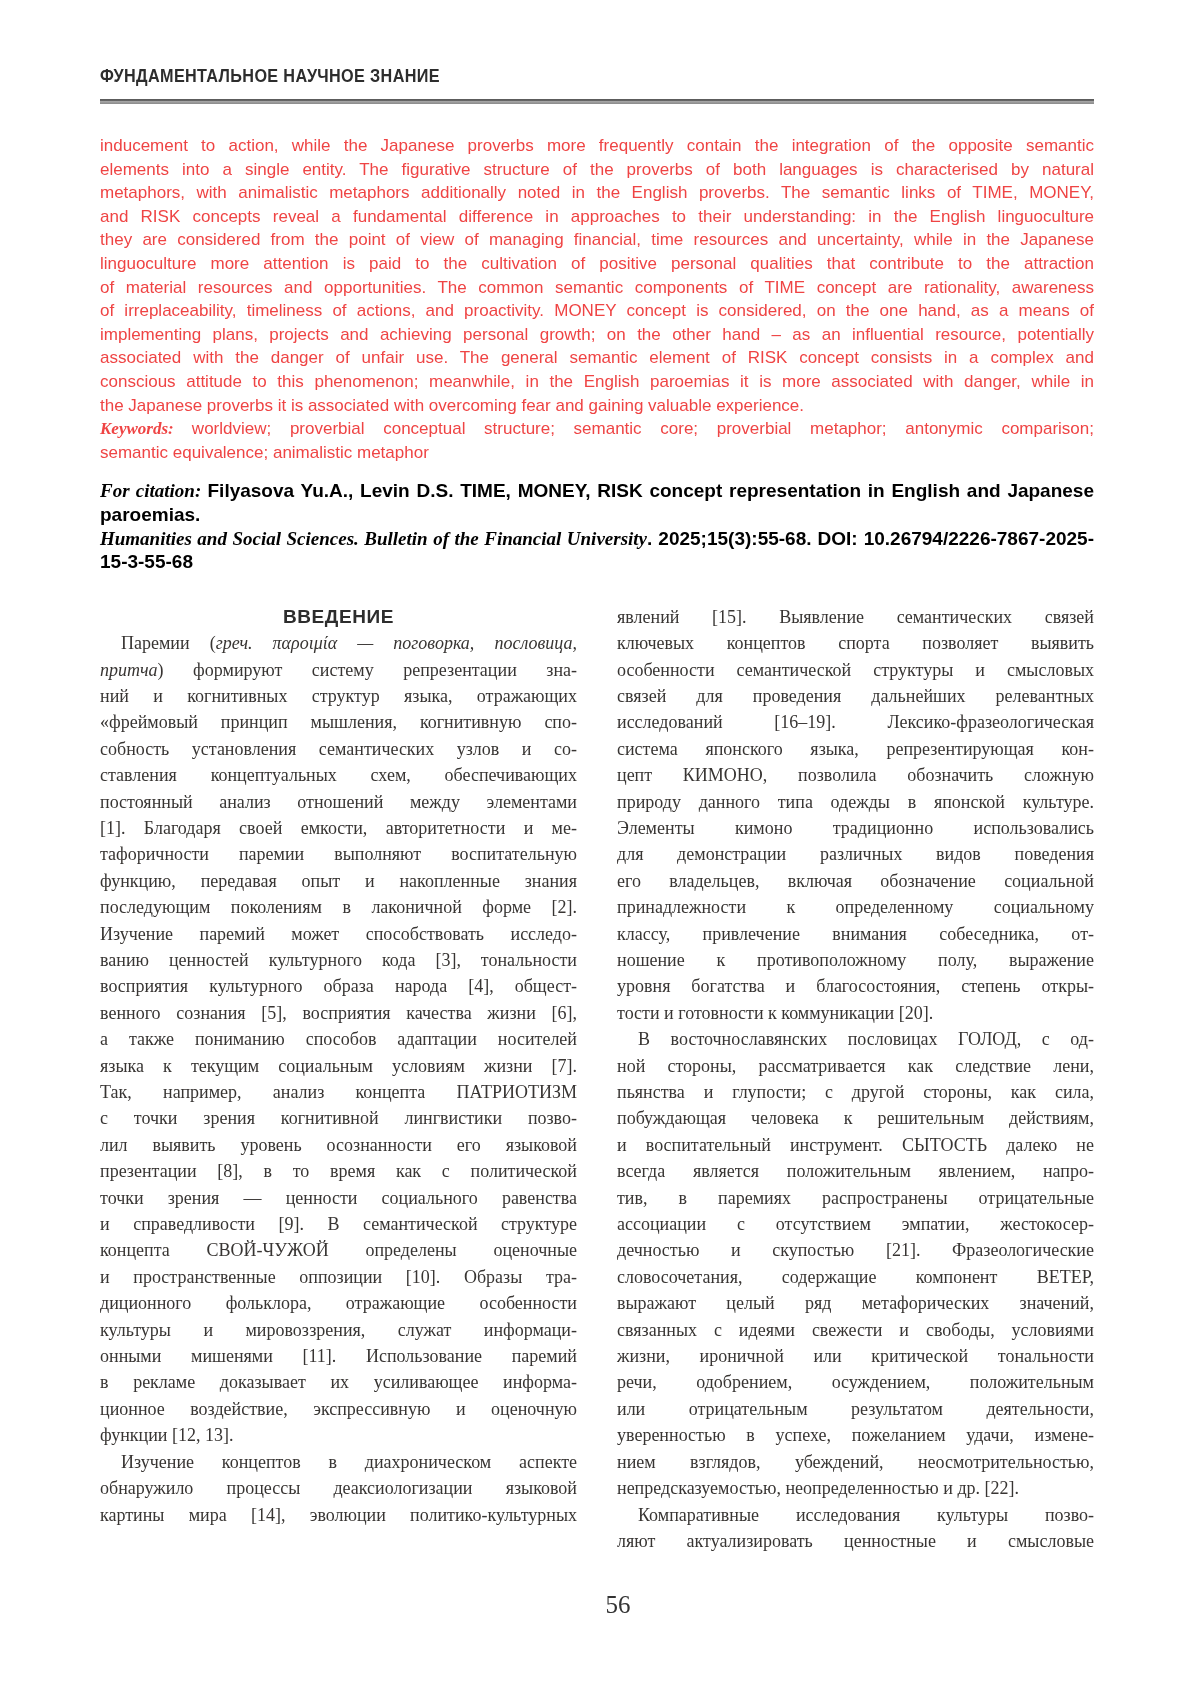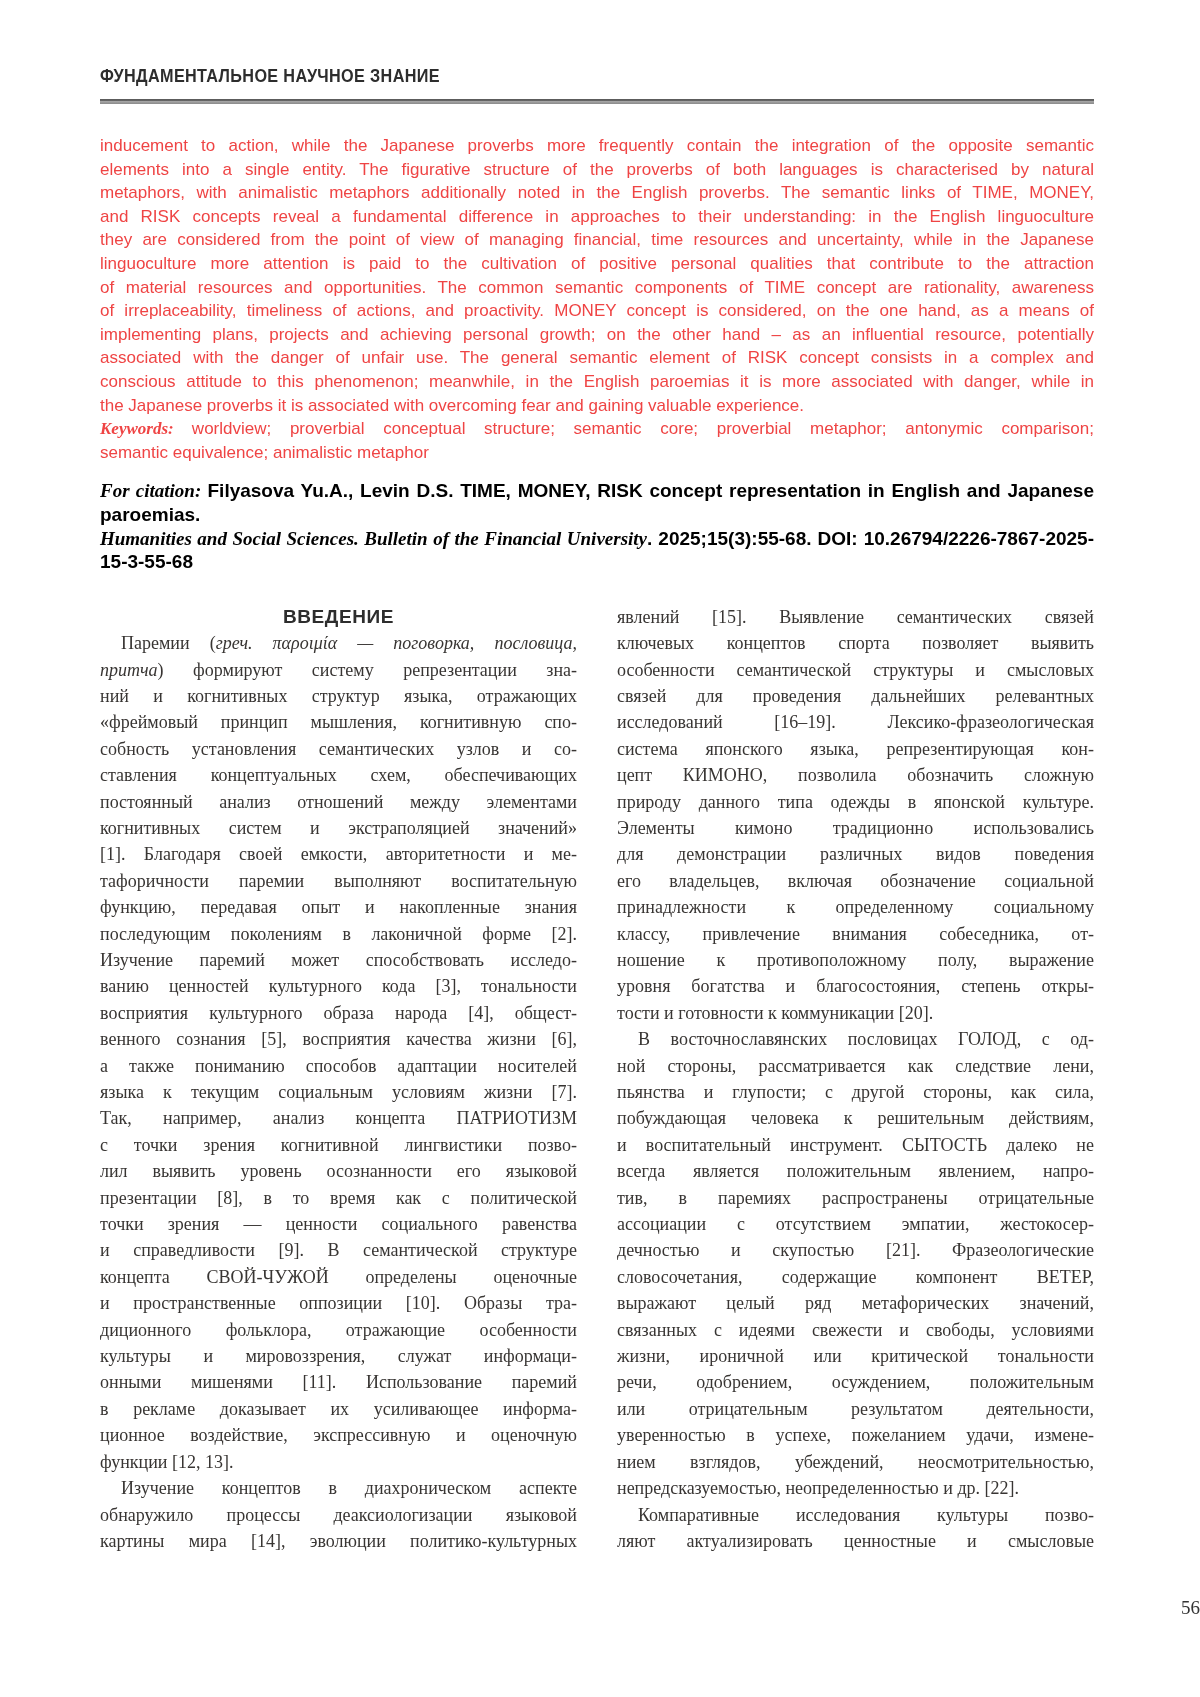--- a/index.html
+++ b/index.html
@@ -23,22 +23,22 @@
     font-family:"Liberation Sans",sans-serif;font-weight:bold;font-size:19px;
     line-height:26.4px;text-align:center;color:#2d2d2d;letter-spacing:.6px;
   }
   .tl{text-align:justify;text-align-last:justify;}
   .tl.end{text-align-last:left;}
   .tl.ind{text-indent:21px;}
   .i{font-style:italic;margin-top:46px;}
   .b{font-weight:bold;}
   .bi{font-weight:bold;font-style:italic;font-family:Liberation Serif, serif;}
   .page-number{
-    position:absolute;left:0;right:0;bottom:78px;text-align:right;
-    font-family:"Liberation Serif","DejaVu Serif",serif;font-size:19px;color:#333333;padding-left:36px;
+    position:absolute;left:0;right:0;bottom:78px;text-align:center;
+    font-family:"Liberation Serif","DejaVu Serif",serif;font-size:25px;color:#333333;padding-left:36px;
   }
 </style>
 </head>
 <body>
 
 <div class="page">
 
   <div class="running-head">ФУНДАМЕНТАЛЬНОЕ НАУЧНОЕ ЗНАНИЕ</div>
 
   <div class="rule"></div>
@@ -70,21 +70,20 @@
     <div class="col">
       <div class="intro-heading">ВВЕДЕНИЕ</div>
       <div>
           <div class="tl ind"><span>Паремии (</span><span class="i">греч. παροιμία — поговорка, пословица,</span></div>
           <div class="tl"><span class="i">притча</span><span>) формируют систему репрезентации зна-</span></div>
           <div class="tl"><span>ний и когнитивных структур языка, отражающих</span></div>
           <div class="tl"><span>«фреймовый принцип мышления, когнитивную спо-</span></div>
           <div class="tl"><span>собность установления семантических узлов и со-</span></div>
           <div class="tl"><span>ставления концептуальных схем, обеспечивающих</span></div>
           <div class="tl"><span>постоянный анализ отношений между элементами</span></div>
-          <div class="tl"><span>когнитивных систем и экстраполяцией значений»</span></div>
           <div class="tl"><span>[1]. Благодаря своей емкости, авторитетности и ме-</span></div>
           <div class="tl"><span>тафоричности паремии выполняют воспитательную</span></div>
           <div class="tl"><span>функцию, передавая опыт и накопленные знания</span></div>
           <div class="tl"><span>последующим поколениям в лаконичной форме [2].</span></div>
           <div class="tl"><span>Изучение паремий может способствовать исследо-</span></div>
           <div class="tl"><span>ванию ценностей культурного кода [3], тональности</span></div>
           <div class="tl"><span>восприятия культурного образа народа [4], общест-</span></div>
           <div class="tl"><span>венного сознания [5], восприятия качества жизни [6],</span></div>
           <div class="tl"><span>а также пониманию способов адаптации носителей</span></div>
           <div class="tl"><span>языка к текущим социальным условиям жизни [7].</span></div>

